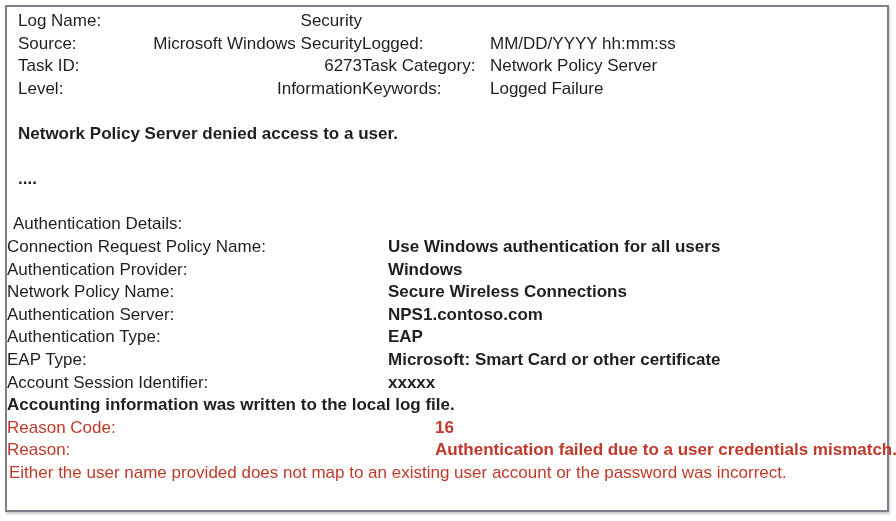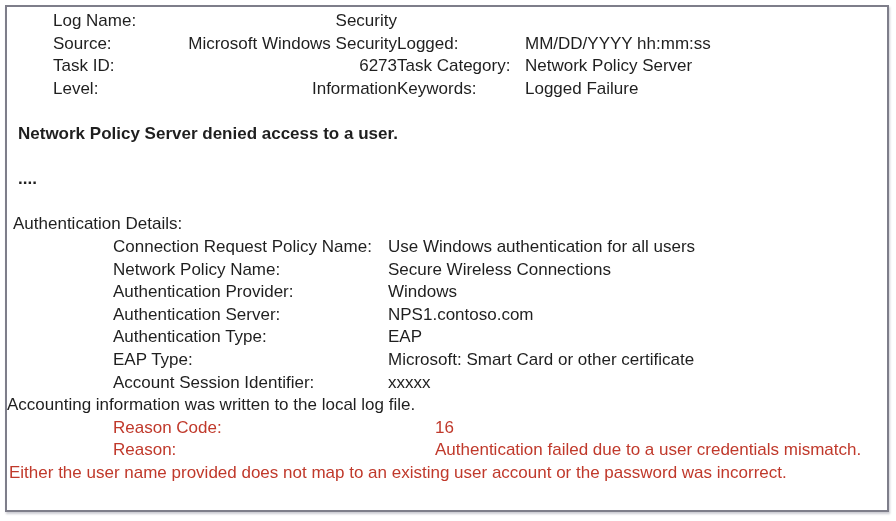--- a/index.html
+++ b/index.html
@@ -31,30 +31,30 @@
     left: 5px;
     top: 5px;
     right: 7px;
     bottom: 9px;
     border: 2px solid var(--border);
     background: var(--bg);
     padding-top: 3px;
     box-shadow: 1px 2px 2px rgba(110,110,125,0.35);
   }
   .hrow { display: flex; }
-  .hlabel  { padding-left: 11px; width: 111px; flex: 0 0 auto; white-space: nowrap; margin-left: 35px; }
+  .hlabel  { padding-left: 11px; width: 111px; flex: 0 0 auto; white-space: nowrap; }
   .hvalue  { width: 244px; flex: 0 0 auto; white-space: nowrap; text-align: right; }
   .hlabel2 { width: 128px; flex: 0 0 auto; white-space: nowrap; }
   .hvalue2 { flex: 1; white-space: nowrap; }
   .blank { height: 22.6px; }
   .desc { padding-left: 11px; white-space: nowrap; font-weight: bold; }
   .section-title { padding-left: 6px; white-space: nowrap; }
   .drow { display: flex; }
-  .dlabel { padding-left: 106px; width: 381px; flex: 0 0 auto; white-space: nowrap; }
-  .dvalue { flex: 1; white-space: nowrap; }
+  .dlabel { width: 381px; flex: 0 0 auto; white-space: nowrap; }
+  .dvalue { flex: 1; white-space: nowrap; font-weight: bold; }
   .drow.red { color: var(--red); gap: 33px; }
   .drow.red .dvalue { padding-left: 14px; }
   .footer-note {
     padding-left: 2px;
     color: var(--red);
     white-space: nowrap;
   }
 </style>
 </head>
 <body>
@@ -92,26 +92,26 @@
     <div class="blank"></div>
     <div class="desc">....</div>
     <div class="blank"></div>
     <div class="section-title">Authentication Details:</div>
 
     <div class="drow">
       <span class="dlabel">Connection Request Policy Name:</span>
       <span class="dvalue">Use Windows authentication for all users</span>
     </div>
     <div class="drow">
+      <span class="dlabel">Authentication Provider:</span>
+      <span class="dvalue">Windows</span>
+    </div>
+    <div class="drow">
       <span class="dlabel">Network Policy Name:</span>
       <span class="dvalue">Secure Wireless Connections</span>
-    </div>
-    <div class="drow">
-      <span class="dlabel">Authentication Provider:</span>
-      <span class="dvalue">Windows</span>
     </div>
     <div class="drow">
       <span class="dlabel">Authentication Server:</span>
       <span class="dvalue">NPS1.contoso.com</span>
     </div>
     <div class="drow">
       <span class="dlabel">Authentication Type:</span>
       <span class="dvalue">EAP</span>
     </div>
     <div class="drow">

